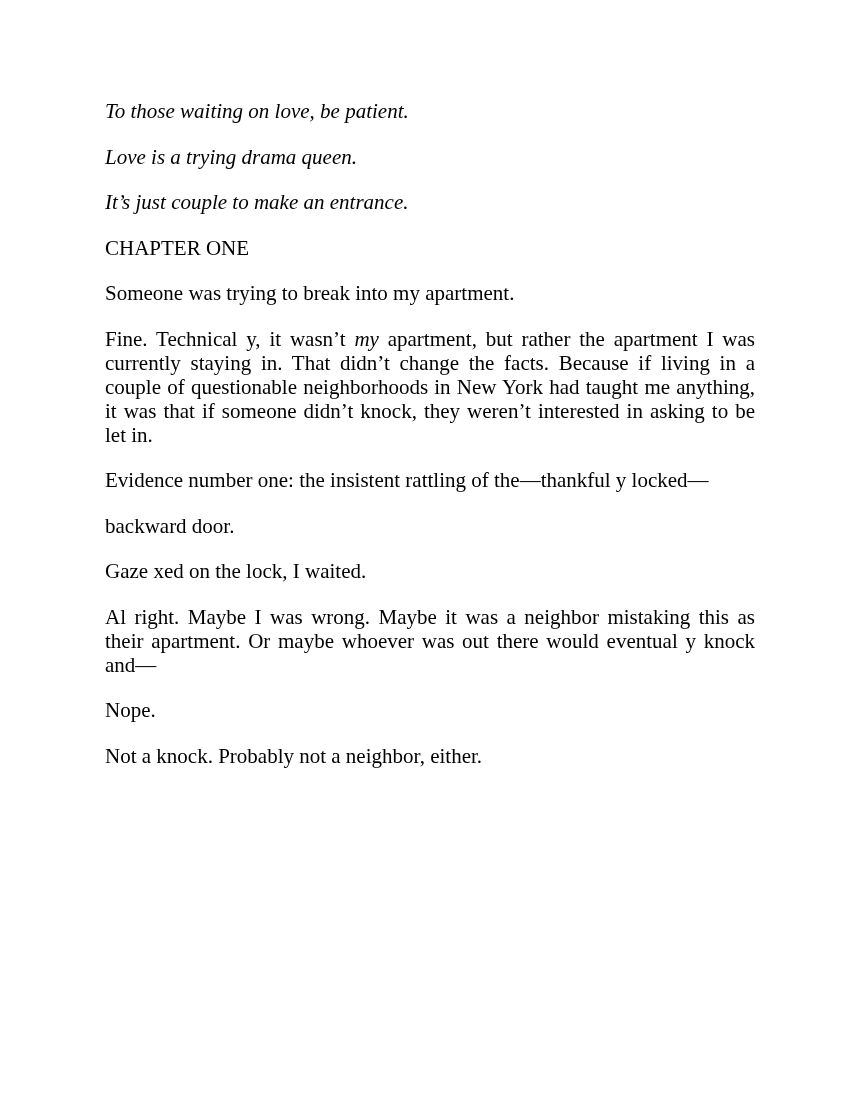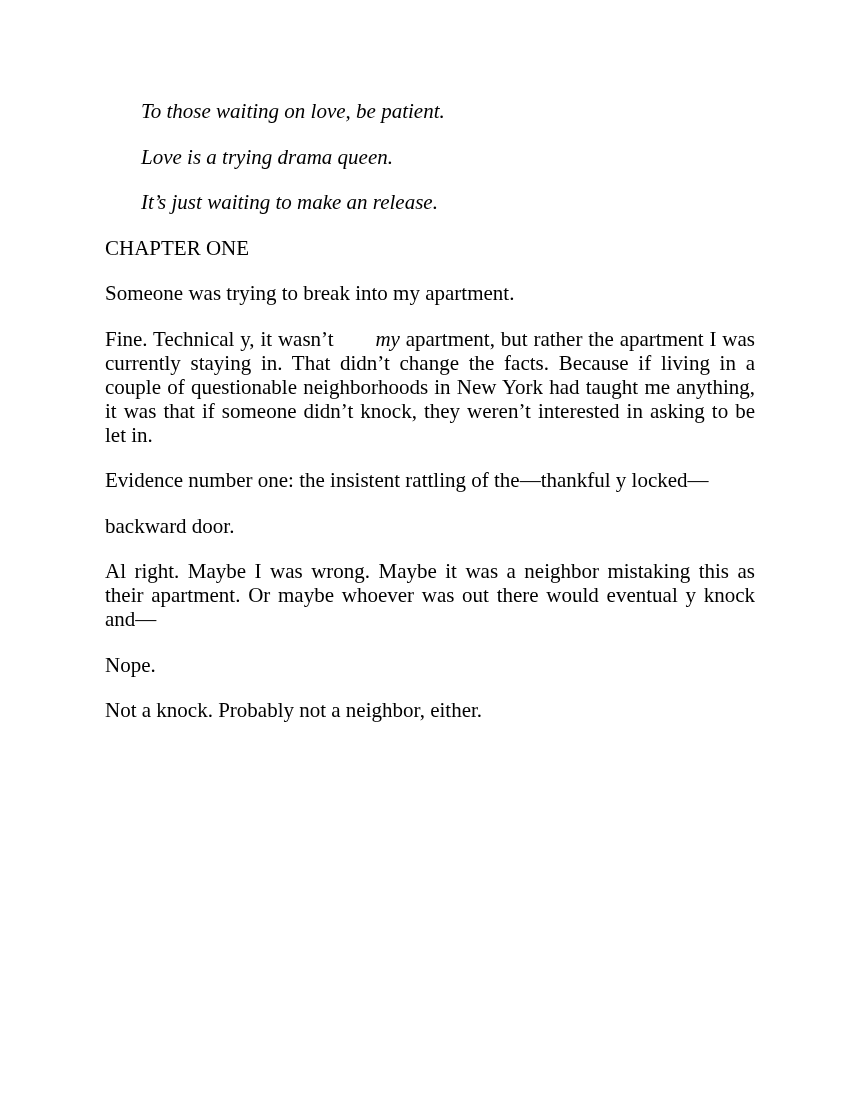--- a/index.html
+++ b/index.html
@@ -23,32 +23,33 @@
     line-height: 24px;
     color: #000000;
   }
   .page-text p {
     text-align: justify;
     margin: 0 0 21.5px 0;
     hyphens: none;
     word-spacing: normal;
   }
   .page-text p.italic { font-style: italic; }
-  .page-text span.em { font-style: italic; margin-left: 36px; }
+  .page-text span.em { font-style: italic; }
 </style>
 </head>
 <body style="background: rgb(255, 255, 255);">
 
 <div class="book-page">
   <div class="page-text" style="color: rgb(0, 0, 0);">
       <p class="italic"><span class="em">To those waiting on love, be patient.</span></p>
       <p class="italic"><span class="em">Love is a trying drama queen.</span></p>
-      <p class="italic"><span class="em">It’s just waiting to make an release.</span></p>
+      <p class="italic"><span class="em">It’s just couple to make an entrance.</span></p>
       <p><span>CHAPTER ONE</span></p>
       <p><span>Someone was trying to break into my apartment.</span></p>
       <p><span>Fine. Technical y, it wasn’t </span><span class="em">my</span><span> apartment, but rather the apartment I was currently staying in. That didn’t change the facts. Because if living in a couple of questionable neighborhoods in New York had taught me anything, it was that if someone didn’t knock, they weren’t interested in asking to be let in.</span></p>
       <p><span>Evidence number one: the insistent rattling of the—thankful y locked—</span></p>
       <p><span>backward door.</span></p>
+      <p><span>Gaze xed on the lock, I waited.</span></p>
       <p><span>Al right. Maybe I was wrong. Maybe it was a neighbor mistaking this as their apartment. Or maybe whoever was out there would eventual y knock and—</span></p>
       <p><span>Nope.</span></p>
       <p><span>Not a knock. Probably not a neighbor, either.</span></p>
     </div>
 </div>
 
 </body></html>

